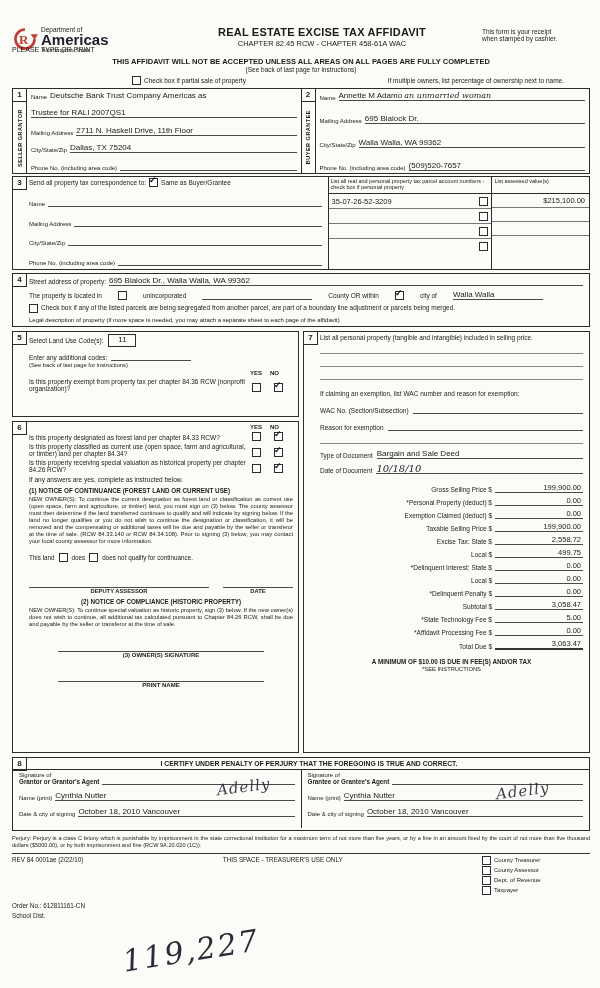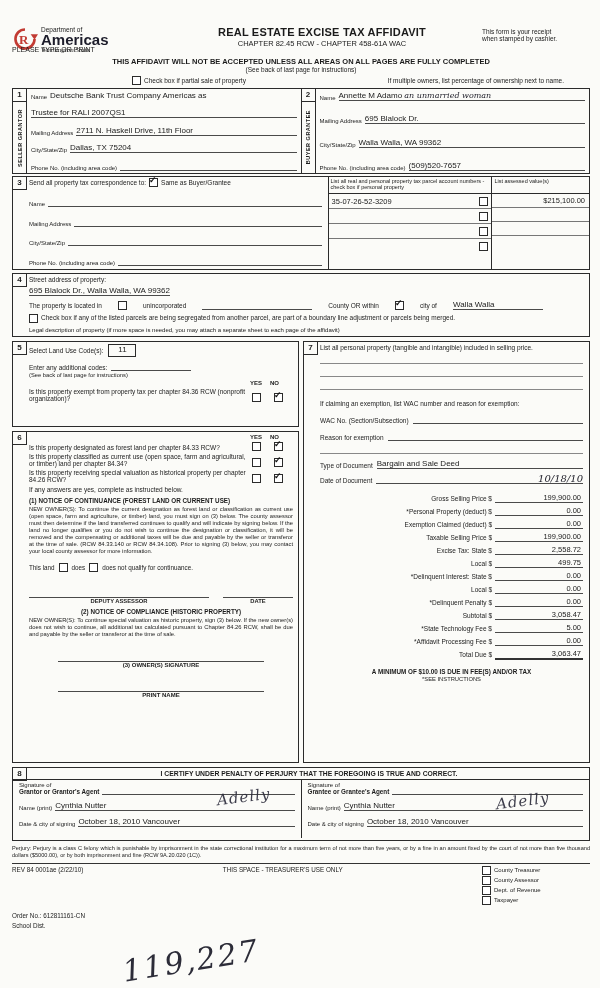--- a/index.html
+++ b/index.html
@@ -48,21 +48,21 @@
   .s3-left{width:53%;padding:1px 6px 3px 16px;display:flex;flex-direction:column;justify-content:space-between;}
   .s3-send{font-size:6.5px;display:flex;gap:3px;align-items:center;}
   .s3-mid{width:29.5%;border-left:1px solid #2b2b2b;display:flex;flex-direction:column;}
   .s3-right{width:17.5%;border-left:1px solid #2b2b2b;display:flex;flex-direction:column;}
   .colhead{font-size:5.5px;border-bottom:1px solid #2b2b2b;padding:1px 2px;height:17px;box-sizing:border-box;}
   .prow{display:flex;align-items:center;font-size:7.5px;border-bottom:1px solid #777;height:14px;padding:0 3px;}
   .prow .pv{flex:1;}
   .arow{font-size:7.5px;border-bottom:1px solid #777;height:14px;text-align:right;padding:2px 4px 0 2px;box-sizing:border-box;}
   
   .s4{margin-top:3px;padding:2px 6px 3px 16px;font-size:6.5px;}
-  .s4 .line1{display:flex;align-items:flex-start;gap:3px;font-size:6.5px;flex-direction:column;}
+  .s4 .line1{display:flex;align-items:center;gap:3px;font-size:6.5px;}
   .s4 .line1 .fline{font-size:8px;}
   .s4 .locrow{display:flex;align-items:center;gap:16px;margin-top:4px;flex-wrap:nowrap;}
   .s4 .segrow{display:flex;gap:3px;margin-top:4px;align-items:flex-start;}
   .s4 .legal{margin-top:4px;font-size:6px;}
   
   .midrow{display:flex;gap:4px;margin-top:4px;}
   .midleft{width:287px;display:flex;flex-direction:column;gap:4px;}
   .s5{height:86px;padding:2px 5px 3px 16px;font-size:6.5px;}
   .s6{flex:1;padding:2px 5px 4px 16px;font-size:6.5px;height:332px;}
   .s7{flex:1;padding:2px 6px 4px 16px;font-size:6.5px;height:422px;display:flex;flex-direction:column;}
@@ -77,21 +77,21 @@
   .dep-col{flex:1;text-align:center;font-size:5.8px;font-weight:bold;}
   .dep-col .u{width:100%;}
   .sigc{text-align:center;margin-top:14px;font-size:6px;font-weight:bold;}
   .sigc .u{width:78%;}
   
   .blankline{border-bottom:1px solid #888;height:12px;}
   .wacrow{display:flex;align-items:flex-end;gap:4px;margin-top:7px;}
   .docrow{display:flex;align-items:flex-end;gap:4px;margin-top:5px;font-size:6.5px;}
   .docrow .fline{font-size:8px;}
   .money{margin-top:6px;}
-  .mrow{display:flex;align-items:center;margin-top:3px;}
+  .mrow{display:flex;align-items:flex-end;margin-top:3px;}
   .mrow .ml{flex:1;text-align:right;font-size:6.5px;padding-right:3px;}
   .mrow .mv{width:86px;border-bottom:1px solid #4a4a4a;text-align:right;font-size:7.5px;padding-right:2px;}
   .min1{text-align:center;font-weight:bold;font-size:6.3px;margin-top:8px;}
   .min2{text-align:center;font-size:5.8px;margin-top:1px;}
   
   .s8{margin-top:4px;height:74px;}
   .s8 .certify{font-size:6.8px;font-weight:bold;text-align:center;padding:2px 0 2px 16px;}
   .s8cols{display:flex;border-top:1px solid #2b2b2b;height:58px;}
   .s8col{flex:1;padding:2px 6px;position:relative;}
   .s8col.right{border-left:1px solid #2b2b2b;}
@@ -378,21 +378,21 @@
         <span>Reason for exemption</span>
         <span class="u" style="flex:1;"></span>
       </div>
       <div class="blankline"></div>
       <div class="docrow">
         <span>Type of Document</span>
         <span class="fline">Bargain and Sale Deed</span>
       </div>
       <div class="docrow">
         <span>Date of Document</span>
-        <span class="fline hand" style="text-align:right;font-size:10px;">10/18/10</span>
+        <span class="fline hand" style="text-align:left;font-size:10px;">10/18/10</span>
       </div>
       <div class="money">
         <div class="mrow">
             <span class="ml">Gross Selling Price $</span>
             <span class="mv">199,900.00</span>
           </div>
         <div class="mrow">
             <span class="ml">*Personal Property (deduct) $</span>
             <span class="mv">0.00</span>
           </div>

